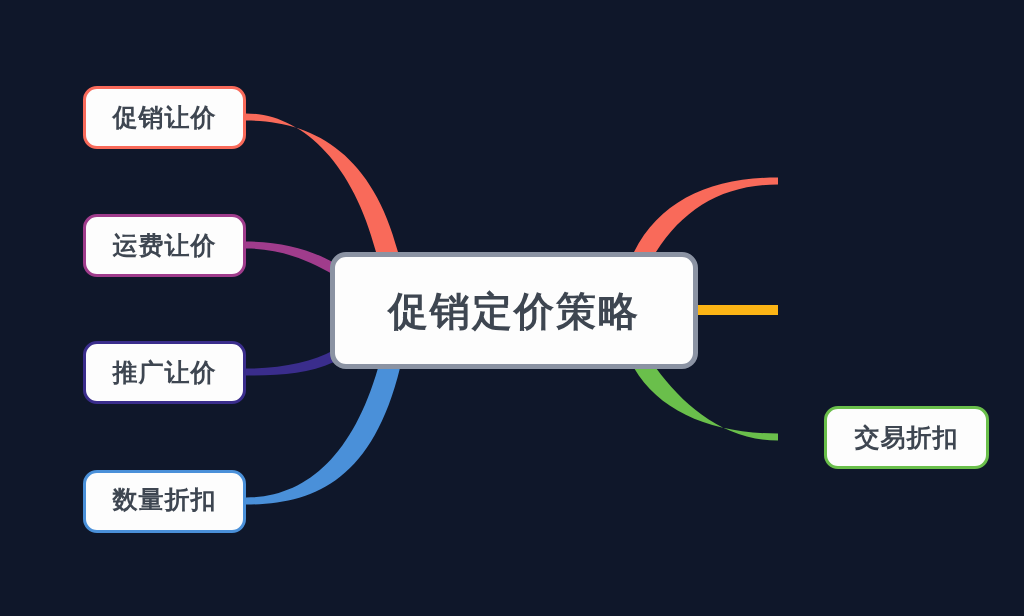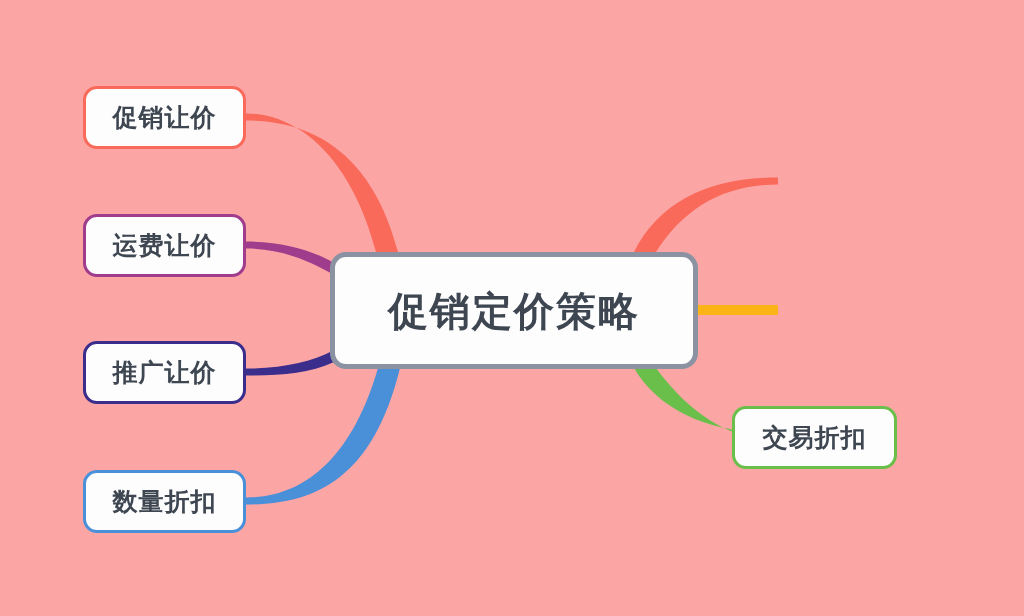--- a/index.html
+++ b/index.html
@@ -8,21 +8,21 @@
     padding: 0;
     background: #ffffff;
   }
   body {
     font-family: "Liberation Sans", "DejaVu Sans", sans-serif;
   }
   #canvas {
     position: relative;
     width: 1024px;
     height: 616px;
-    background: #fca5a5;
+    background: #0f172a;
     overflow: hidden;
   }
   #connector-layer {
     position: absolute;
     left: 0;
     top: 0;
     width: 1024px;
     height: 616px;
     z-index: 1;
     pointer-events: none;
@@ -111,27 +111,27 @@
   </div>
 
   <div class="node leaf-node" id="left-node-3" style="left:83px; top:341px; width:163px; height:63px; border-color:#3a2d8c;">
     <span class="node-label">推广让价</span>
   </div>
 
   <div class="node leaf-node" id="left-node-2" style="left:83px; top:214px; width:163px; height:63px; border-color:#a03c8c;">
     <span class="node-label">运费让价</span>
   </div>
 
-  <div class="node leaf-node" id="left-node-4" style="left:83px; top:470px; width:163px; height:63px; border-color:#4a90d9;">
+  <div class="node leaf-node" id="left-node-4" style="left:83px; top:470px; width:163px; height:63px; border-color:#4a90d9;font-family:Liberation Mono, monospace;">
     <span class="node-label">数量折扣</span>
   </div>
 
   <div class="node" id="central-node">
     <span class="node-label">促销定价策略</span>
   </div>
 
 
 
-  <div class="node leaf-node" id="right-node-3" style="left:732px; top:406px; width:165px; height:63px; border-color:#6abf4b;">
+  <div class="node leaf-node" id="right-node-3" style="left:824px; top:406px; width:165px; height:63px; border-color:#6abf4b;">
     <span class="node-label">交易折扣</span>
   </div>
 
 </div>
 
 </body></html>

